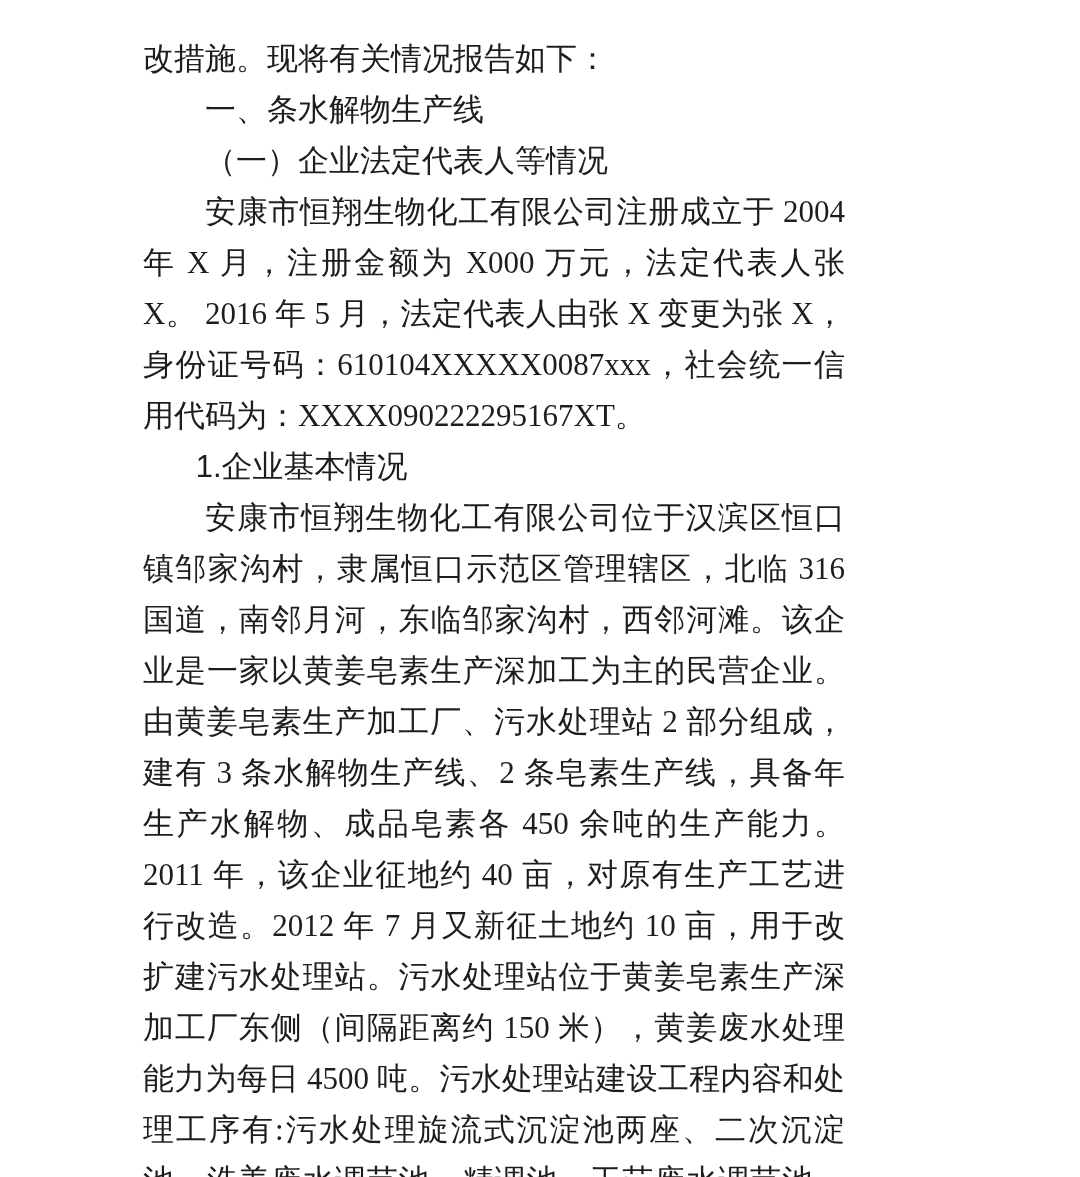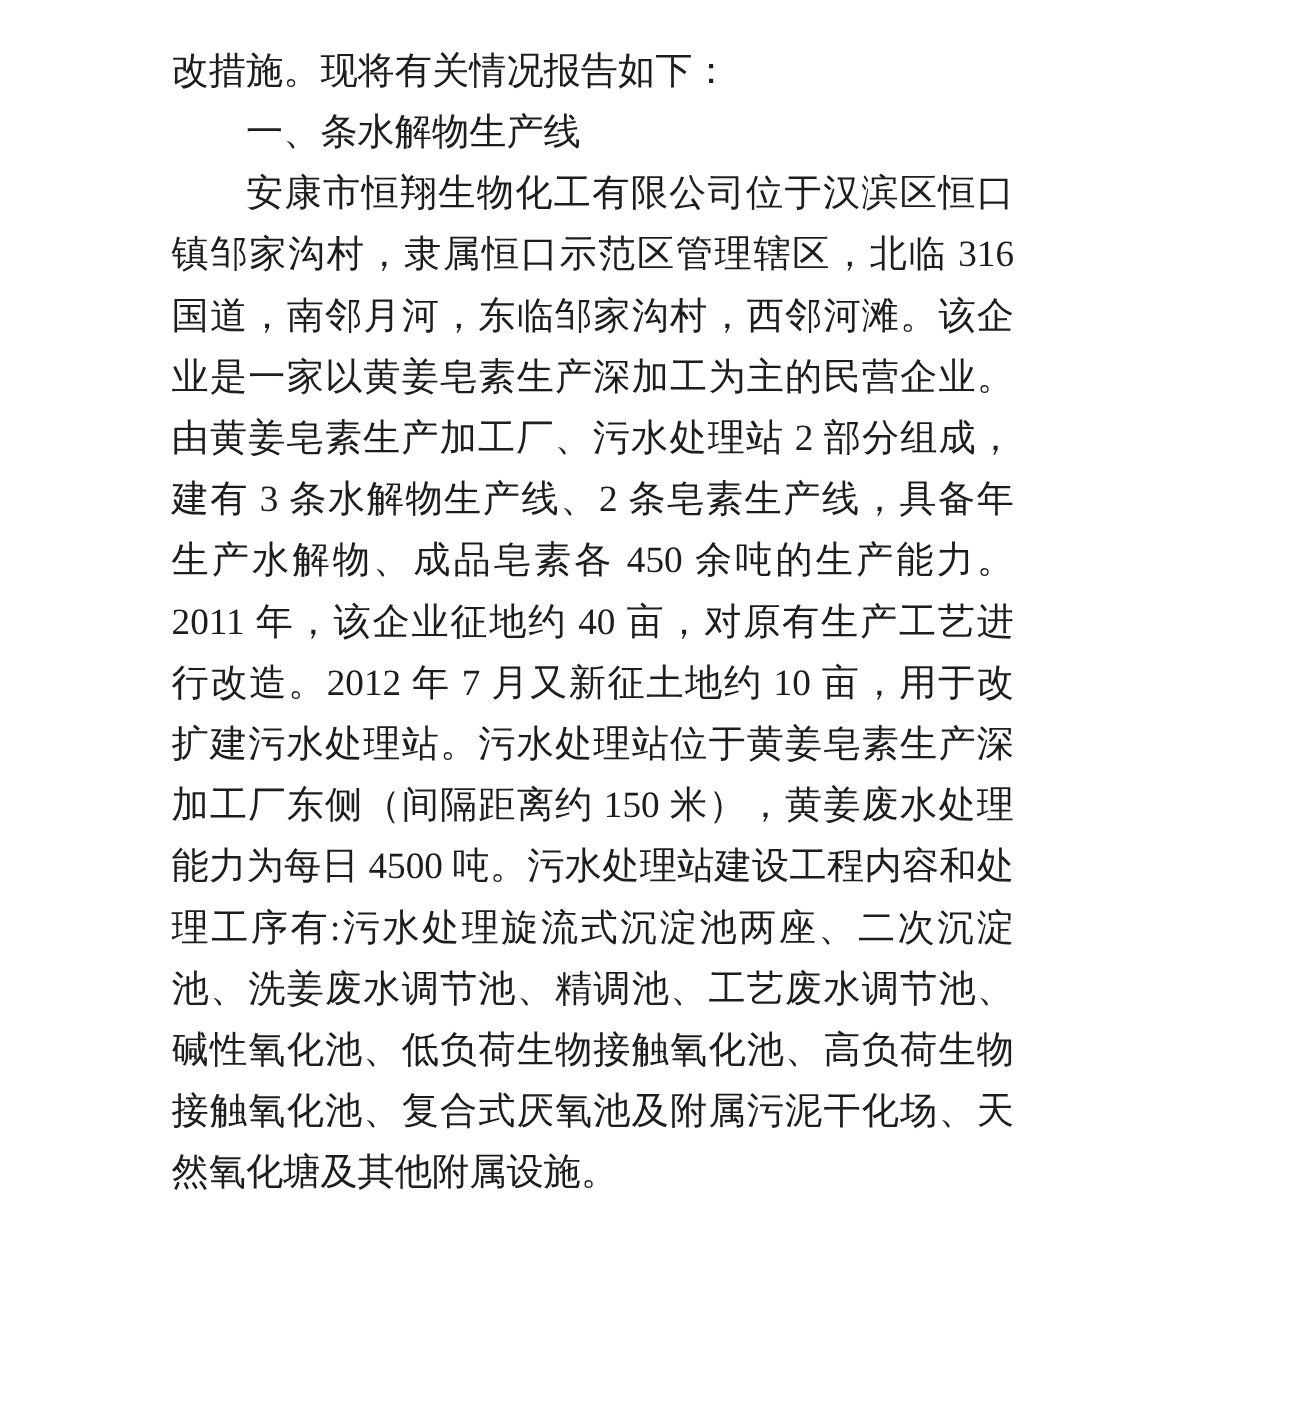--- a/index.html
+++ b/index.html
@@ -57,19 +57,22 @@
 </style>
 </head>
 <body>
 
 <div class="page">
 
   <p class="body-text">改措施。现将有关情况报告如下：</p>
 
   <h2 class="heading-hei">一、条水解物生产线</h2>
 
+  <h3 class="heading-kai">（一）企业法定代表人等情况</h3>
+
+  <p class="body-text indent-2">安康市恒翔生物化工有限公司注册成立于 2004 年 X 月，注册金额为 X000 万元，法定代表人张 X。 2016 年 5 月，法定代表人由张 X 变更为张 X，身份证号码：610104XXXXX0087xxx，社会统一信用代码为：XXXX090222295167XT。</p>
 
 
-
+  <h4 class="heading-hei">1.企业基本情况</h4>
 
   <p class="body-text indent-2">安康市恒翔生物化工有限公司位于汉滨区恒口镇邹家沟村，隶属恒口示范区管理辖区，北临 316 国道，南邻月河，东临邹家沟村，西邻河滩。该企业是一家以黄姜皂素生产深加工为主的民营企业。由黄姜皂素生产加工厂、污水处理站 2 部分组成，建有 3 条水解物生产线、2 条皂素生产线，具备年生产水解物、成品皂素各 450 余吨的生产能力。2011 年，该企业征地约 40 亩，对原有生产工艺进行改造。2012 年 7 月又新征土地约 10 亩，用于改扩建污水处理站。污水处理站位于黄姜皂素生产深加工厂东侧（间隔距离约 150 米），黄姜废水处理能力为每日 4500 吨。污水处理站建设工程内容和处理工序有:污水处理旋流式沉淀池两座、二次沉淀池、洗姜废水调节池、精调池、工艺废水调节池、碱性氧化池、低负荷生物接触氧化池、高负荷生物接触氧化池、复合式厌氧池及附属污泥干化场、天然氧化塘及其他附属设施。</p>
 
 </div>
 
 </body></html>

